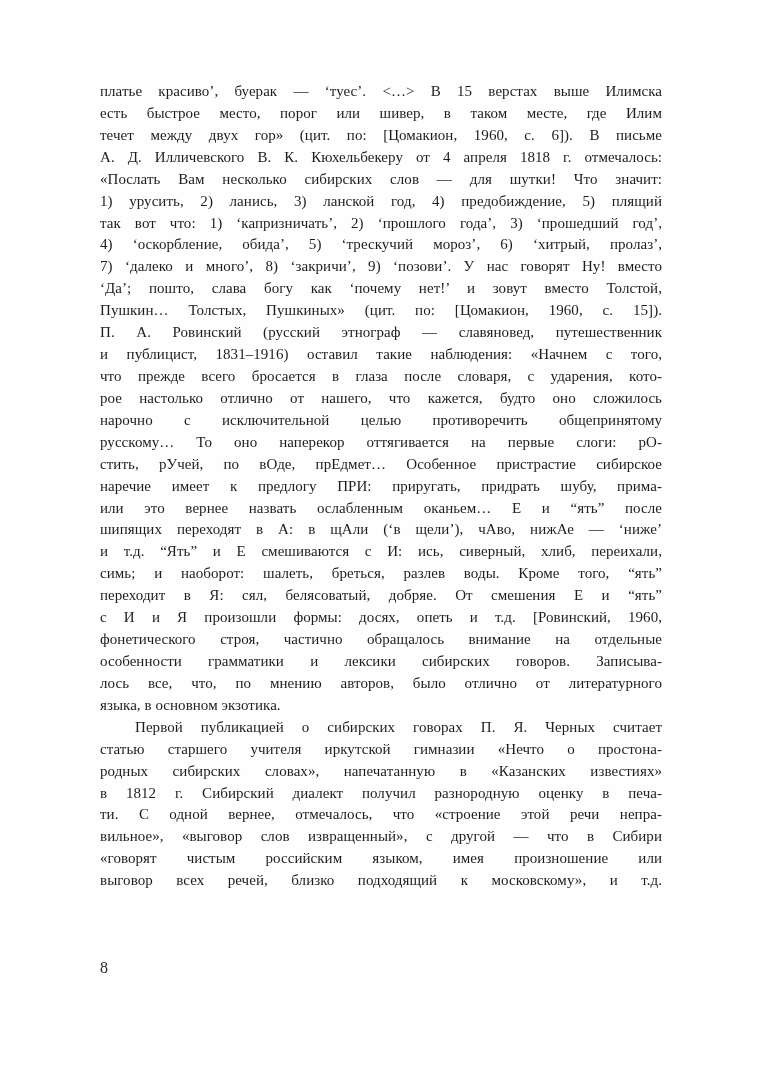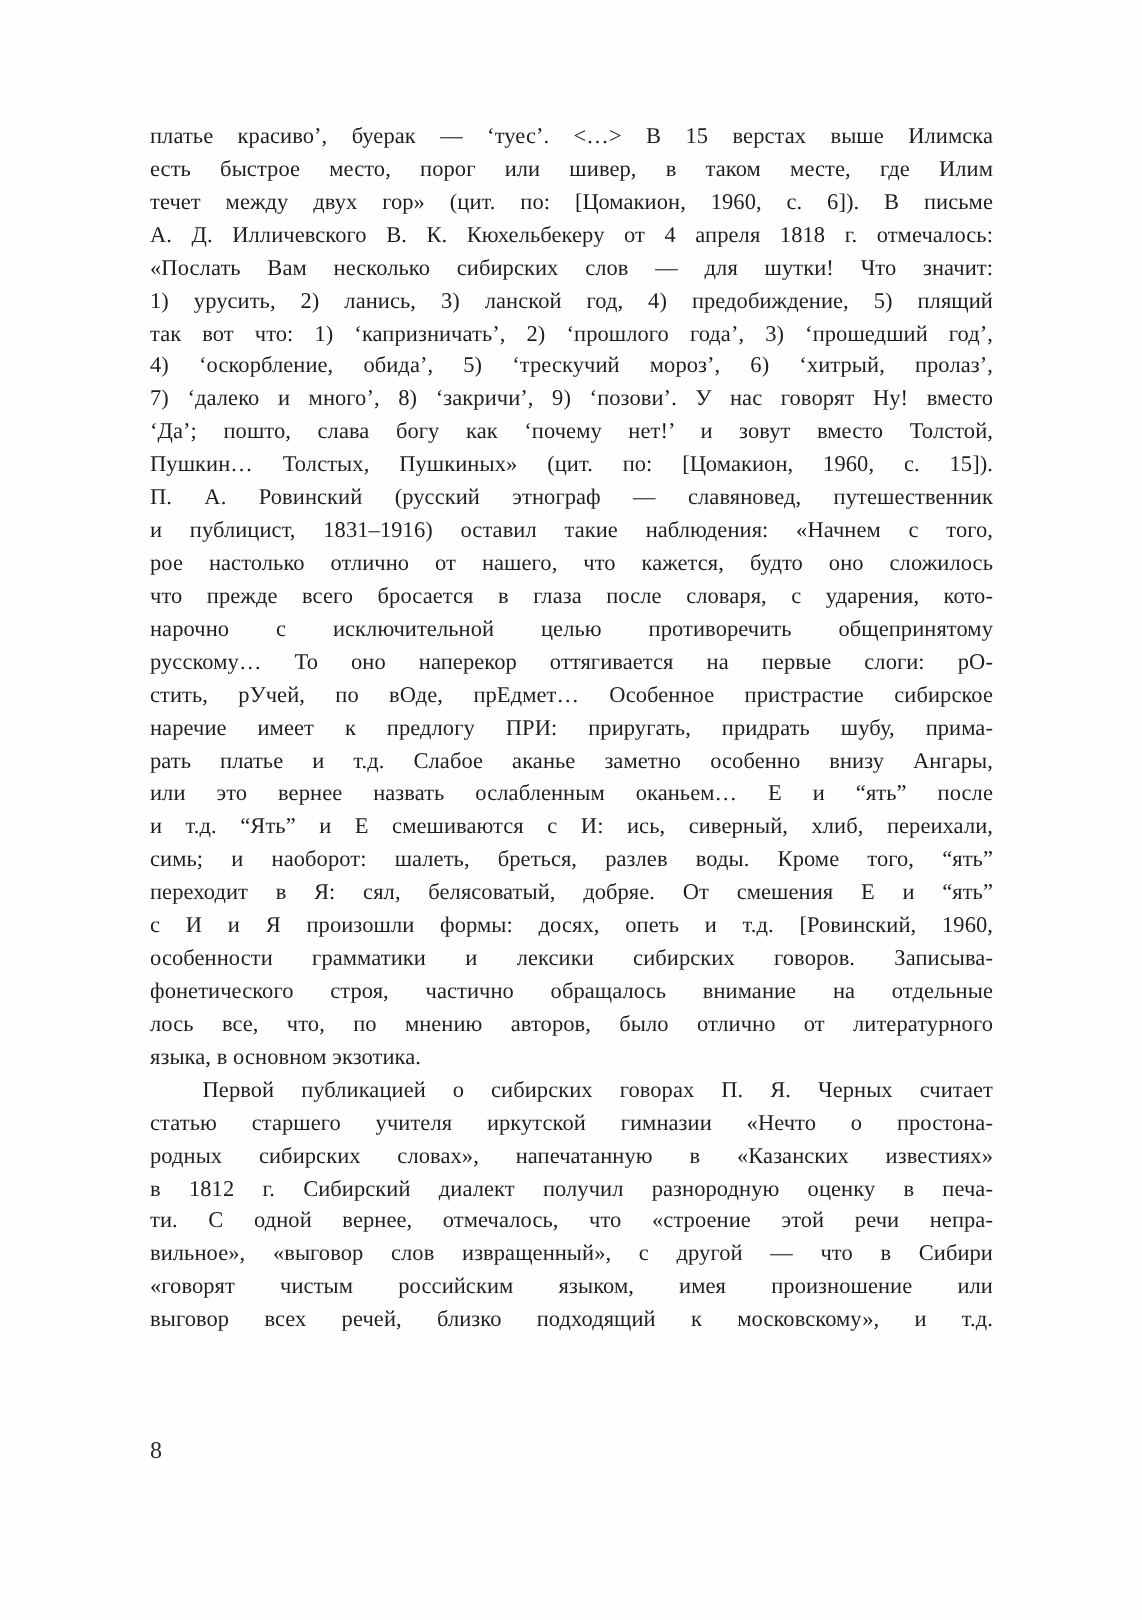--- a/index.html
+++ b/index.html
@@ -50,34 +50,34 @@
     <div class="line">А. Д. Илличевского В. К. Кюхельбекеру от 4 апреля 1818 г. отмечалось:</div>
     <div class="line">«Послать Вам несколько сибирских слов — для шутки! Что значит:</div>
     <div class="line">1) урусить, 2) ланись, 3) ланской год, 4) предобиждение, 5) плящий</div>
     <div class="line">так вот что: 1) ‘капризничать’, 2) ‘прошлого года’, 3) ‘прошедший год’,</div>
     <div class="line">4) ‘оскорбление, обида’, 5) ‘трескучий мороз’, 6) ‘хитрый, пролаз’,</div>
     <div class="line">7) ‘далеко и много’, 8) ‘закричи’, 9) ‘позови’. У нас говорят Ну! вместо</div>
     <div class="line">‘Да’; пошто, слава богу как ‘почему нет!’ и зовут вместо Толстой,</div>
     <div class="line">Пушкин… Толстых, Пушкиных» (цит. по: [Цомакион, 1960, с. 15]).</div>
     <div class="line">П. А. Ровинский (русский этнограф — славяновед, путешественник</div>
     <div class="line">и публицист, 1831–1916) оставил такие наблюдения: «Начнем с того,</div>
+    <div class="line">что прежде всего бросается в глаза после словаря, с ударения, кото-</div>
     <div class="line">рое настолько отлично от нашего, что кажется, будто оно сложилось</div>
-    <div class="line">что прежде всего бросается в глаза после словаря, с ударения, кото-</div>
     <div class="line">нарочно с исключительной целью противоречить общепринятому</div>
     <div class="line">русскому… То оно наперекор оттягивается на первые слоги: рО-</div>
     <div class="line">стить, рУчей, по вОде, прЕдмет… Особенное пристрастие сибирское</div>
     <div class="line">наречие имеет к предлогу ПРИ: приругать, придрать шубу, прима-</div>
-    <div class="line">рать платье и т.д. Слабое аканье заметно особенно внизу Ангары,</div>
     <div class="line">или это вернее назвать ослабленным оканьем… Е и “ять” после</div>
+    <div class="line">шипящих переходят в А: в щАли (‘в щели’), чАво, нижАе — ‘ниже’</div>
     <div class="line">и т.д. “Ять” и Е смешиваются с И: ись, сиверный, хлиб, переихали,</div>
     <div class="line">симь; и наоборот: шалеть, бреться, разлев воды. Кроме того, “ять”</div>
     <div class="line">переходит в Я: сял, белясоватый, добряе. От смешения Е и “ять”</div>
     <div class="line">с И и Я произошли формы: досях, опеть и т.д. [Ровинский, 1960,</div>
+    <div class="line">фонетического строя, частично обращалось внимание на отдельные</div>
     <div class="line">особенности грамматики и лексики сибирских говоров. Записыва-</div>
-    <div class="line">фонетического строя, частично обращалось внимание на отдельные</div>
     <div class="line">лось все, что, по мнению авторов, было отлично от литературного</div>
     <div class="line para-end">языка, в основном экзотика.</div>
     <div class="line indent">Первой публикацией о сибирских говорах П. Я. Черных считает</div>
     <div class="line">статью старшего учителя иркутской гимназии «Нечто о простона-</div>
     <div class="line">родных сибирских словах», напечатанную в «Казанских известиях»</div>
     <div class="line">в 1812 г. Сибирский диалект получил разнородную оценку в печа-</div>
     <div class="line">ти. С одной вернее, отмечалось, что «строение этой речи непра-</div>
     <div class="line">вильное», «выговор слов извращенный», с другой — что в Сибири</div>
     <div class="line">«говорят чистым российским языком, имея произношение или</div>
     <div class="line">выговор всех речей, близко подходящий к московскому», и т.д.</div>

